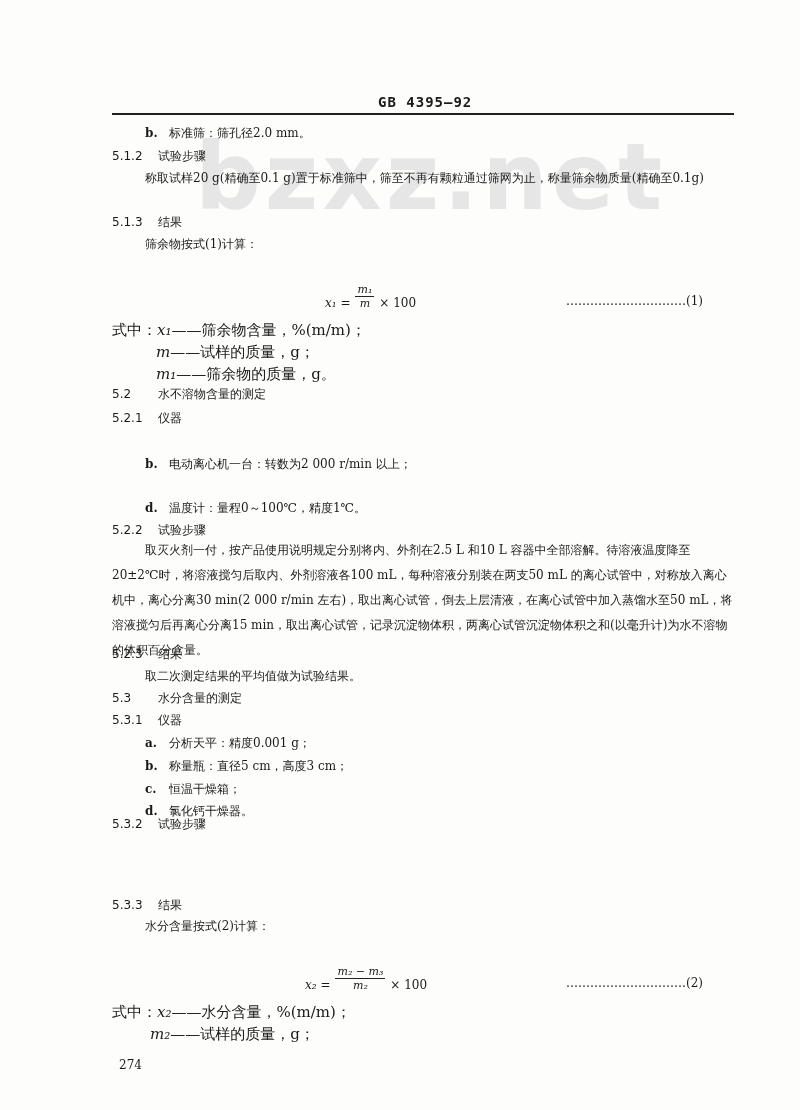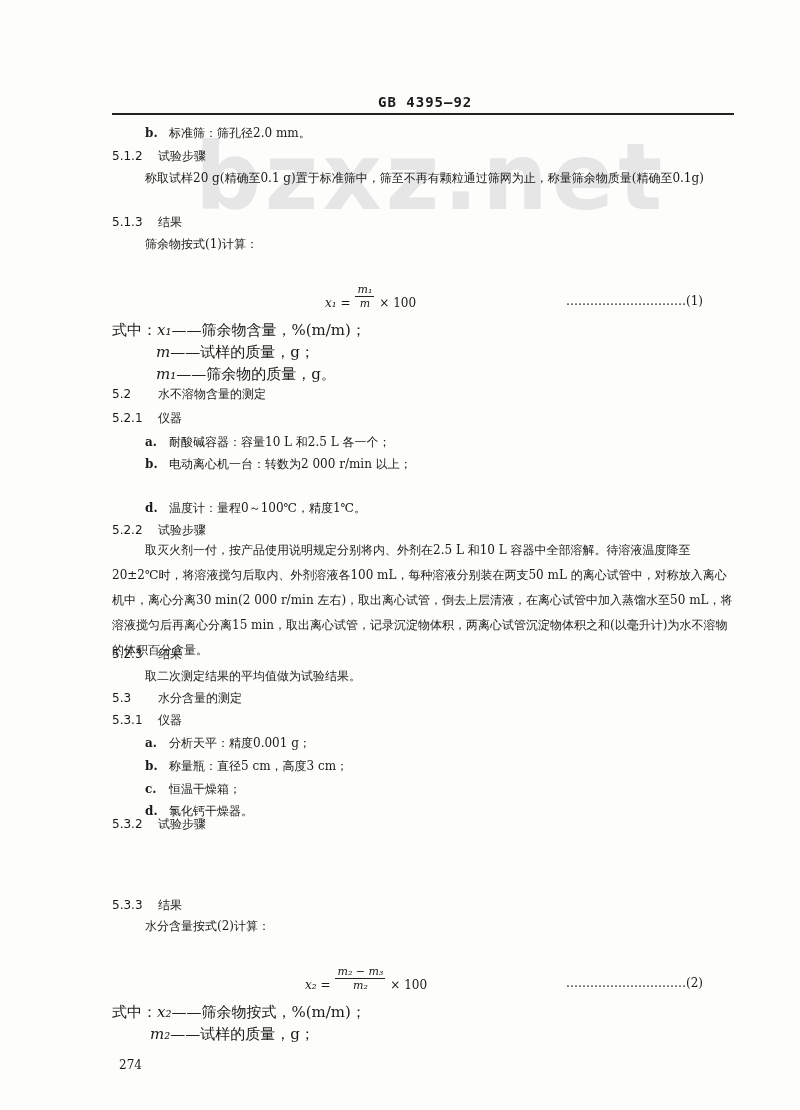--- a/index.html
+++ b/index.html
@@ -74,21 +74,20 @@
   <div class="where" style="left:156px; top:365px">
     <span class="var">m₁</span><span>——筛余物的质量，g。</span>
   </div>
 
   <div class="line sec" style="top:386px">
     <span class="sec-num">5.2</span><span>水不溶物含量的测定</span>
   </div>
   <div class="line sec" style="top:410px">
     <span class="sec-num">5.2.1</span><span>仪器</span>
   </div>
-  <div class="line item" style="top:434px"><span class="mark">a.</span><span>耐酸碱容器：容量10 L 和2.5 L 各一个；</span></div>
   <div class="line item" style="top:456px"><span class="mark">b.</span><span>电动离心机一台：转数为2 000 r/min 以上；</span></div>
   <div class="line item" style="top:500px"><span class="mark">d.</span><span>温度计：量程0～100℃，精度1℃。</span></div>
 
   <div class="line sec" style="top:522px">
     <span class="sec-num">5.2.2</span><span>试验步骤</span>
   </div>
   <div class="line para" style="top:538px">取灭火剂一付，按产品使用说明规定分别将内、外剂在2.5 L 和10 L 容器中全部溶解。待溶液温度降至20±2℃时，将溶液搅匀后取内、外剂溶液各100 mL，每种溶液分别装在两支50 mL 的离心试管中，对称放入离心机中，离心分离30 min(2 000 r/min 左右)，取出离心试管，倒去上层清液，在离心试管中加入蒸馏水至50 mL，将溶液搅匀后再离心分离15 min，取出离心试管，记录沉淀物体积，两离心试管沉淀物体积之和(以毫升计)为水不溶物的体积百分含量。</div>
 
   <div class="line sec" style="top:646px">
     <span class="sec-num">5.2.3</span><span>结果</span>
@@ -119,20 +118,20 @@
     <span class="var">x₂ =</span>
     <span class="frac">
       <span class="num">m₂ − m₃</span>
       <span class="den">m₂</span>
     </span>
     <span>× 100</span>
   </div>
   <div class="eqno" style="left:566px; top:976px">…………………………(2)</div>
 
   <div class="where" style="left:112px; top:1003px">
-    <span>式中：</span><span class="var">x₂</span><span>——筛余物按式，%(m/m)；</span>
+    <span>式中：</span><span class="var">x₂</span><span>——水分含量，%(m/m)；</span>
   </div>
   <div class="where" style="left:150px; top:1025px">
     <span class="var">m₂</span><span>——试样的质量，g；</span>
   </div>
 
   <div class="page-number">274</div>
 </div>
 
 </body></html>

